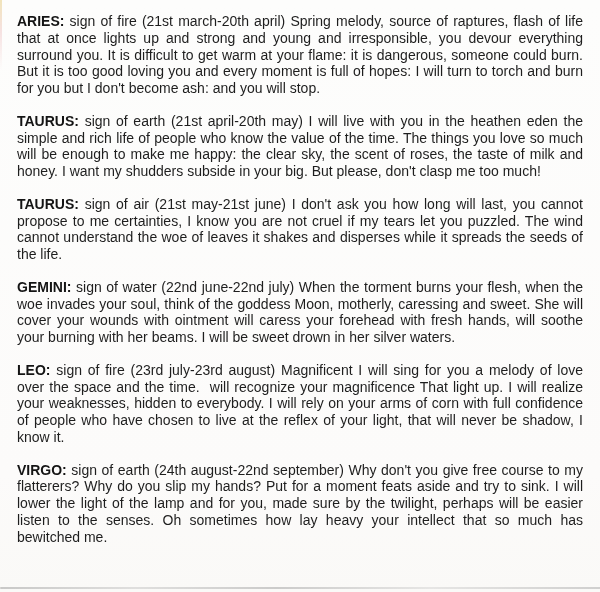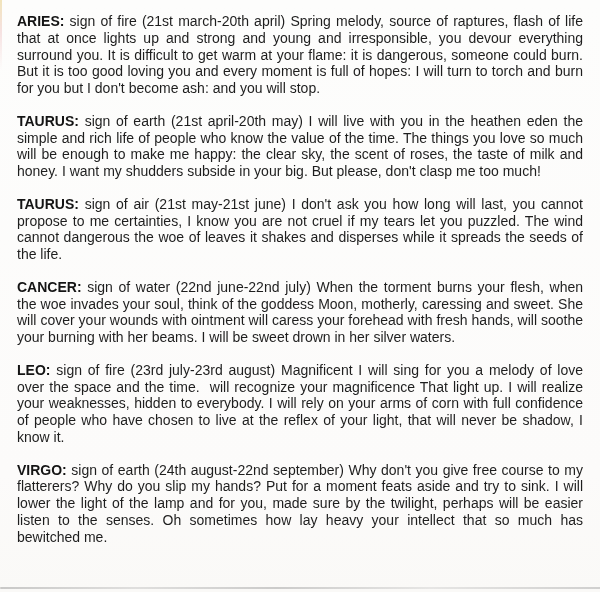--- a/index.html
+++ b/index.html
@@ -64,20 +64,20 @@
 </style>
 </head>
 <body>
 
 <div class="page">
   <div class="edge-left"></div>
 
   <div class="content">
     <p><span class="sign">ARIES:</span> <span>sign of fire (21st march-20th april) Spring melody, source of raptures, flash of life that at once lights up and strong and young and irresponsible, you devour everything surround you. It is difficult to get warm at your flame: it is dangerous, someone could burn. But it is too good loving you and every moment is full of hopes: I will turn to torch and burn for you but I don't become ash: and you will stop.</span></p>
     <p><span class="sign">TAURUS:</span> <span>sign of earth (21st april-20th may) I will live with you in the heathen eden the simple and rich life of people who know the value of the time. The things you love so much will be enough to make me happy: the clear sky, the scent of roses, the taste of milk and honey. I want my shudders subside in your big. But please, don't clasp me too much!</span></p>
-    <p><span class="sign">TAURUS:</span> <span>sign of air (21st may-21st june) I don't ask you how long will last, you cannot propose to me certainties, I know you are not cruel if my tears let you puzzled. The wind cannot dangerous the woe of leaves it shakes and disperses while it spreads the seeds of the life.</span></p>
-    <p><span class="sign">CANCER:</span> <span>sign of water (22nd june-22nd july) When the torment burns your flesh, when the woe invades your soul, think of the goddess Moon, motherly, caressing and sweet. She will cover your wounds with ointment will caress your forehead with fresh hands, will soothe your burning with her beams. I will be sweet drown in her silver waters.</span></p>
+    <p><span class="sign">TAURUS:</span> <span>sign of air (21st may-21st june) I don't ask you how long will last, you cannot propose to me certainties, I know you are not cruel if my tears let you puzzled. The wind cannot understand the woe of leaves it shakes and disperses while it spreads the seeds of the life.</span></p>
+    <p><span class="sign">GEMINI:</span> <span>sign of water (22nd june-22nd july) When the torment burns your flesh, when the woe invades your soul, think of the goddess Moon, motherly, caressing and sweet. She will cover your wounds with ointment will caress your forehead with fresh hands, will soothe your burning with her beams. I will be sweet drown in her silver waters.</span></p>
     <p><span class="sign">LEO:</span> <span>sign of fire (23rd july-23rd august) Magnificent I will sing for you a melody of love over the space and the time. &nbsp;will recognize your magnificence That light up. I will realize your weaknesses, hidden to everybody. I will rely on your arms of corn with full confidence of people who have chosen to live at the reflex of your light, that will never be shadow, I know it.</span></p>
     <p><span class="sign">VIRGO:</span> <span>sign of earth (24th august-22nd september) Why don't you give free course to my flatterers? Why do you slip my hands? Put for a moment feats aside and try to sink. I will lower the light of the lamp and for you, made sure by the twilight, perhaps will be easier listen to the senses. Oh sometimes how lay heavy your intellect that so much has bewitched me.</span></p>
   </div>
 
   <div class="bottom-line"></div>
 </div>
 
 </body></html>

